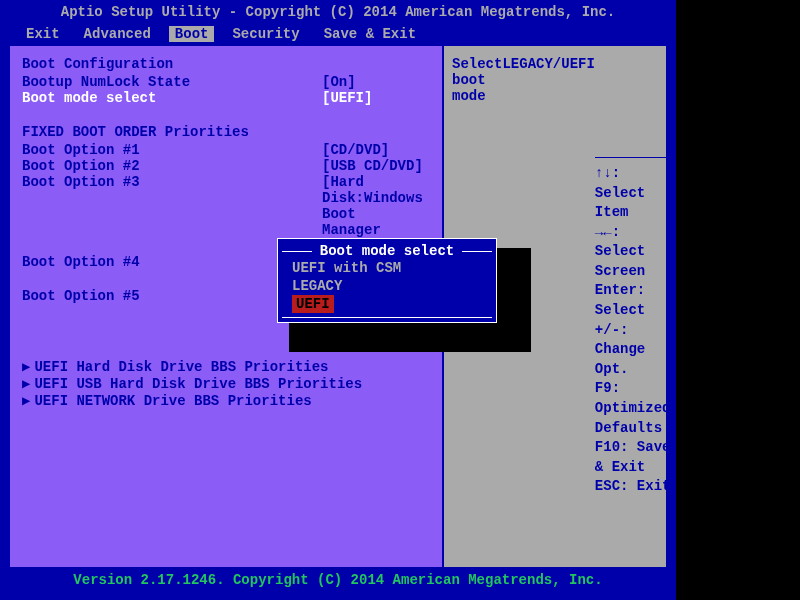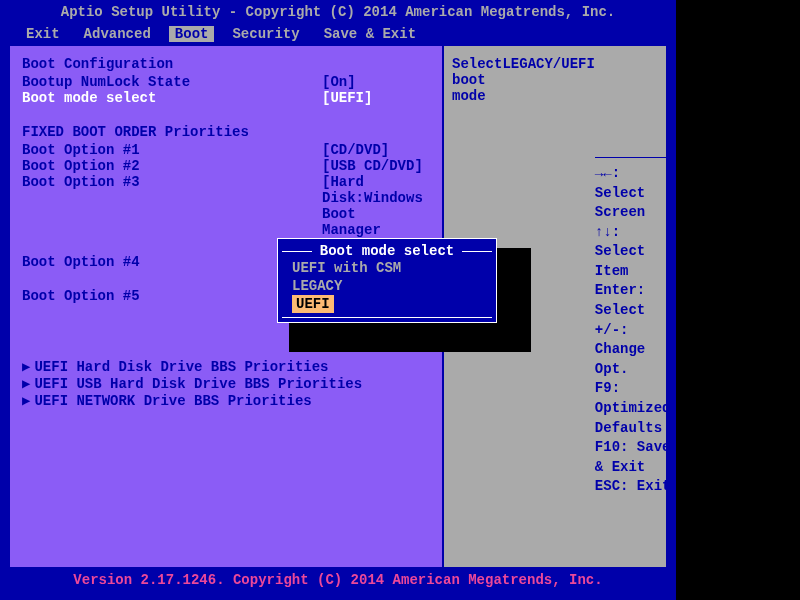--- a/index.html
+++ b/index.html
@@ -104,21 +104,21 @@
       margin: 6px 0;
     }
     .help-section {
       margin-top: auto;
     }
     .help-line {
       color: #0000aa;
       line-height: 1.4;
     }
     .footer {
-      color: #ec4899;
+      color: #22c55e;
       text-align: center;
       padding: 3px 0;
       background: #0000aa;
     }
     .popup {
       position: absolute;
       top: 238px;
       left: 277px;
       width: 220px;
       background: #0000aa;
@@ -149,21 +149,21 @@
     .popup-title {
       color: #ffffff;
       white-space: nowrap;
       padding: 0 4px;
     }
     .popup-option {
       color: #aaaaaa;
       padding: 1px 8px;
     }
     .popup-option.selected {
-      background: #fdba74;
+      background: #b91c1c;
       color: #000000;
       display: inline-block;
       margin-left: 8px;
       padding: 1px 4px;
     }
     .popup-bottom {
       border-top: 1px solid #ffffff;
       height: 0;
       margin-top: 4px;
     }
@@ -245,22 +245,22 @@
         <span>UEFI NETWORK Drive BBS Priorities</span>
       </div>
     </div>
 
     <div class="right-panel">
       <div class="help-text">Select boot mode</div>
       <div class="help-text">LEGACY/UEFI</div>
 
       <div class="help-section">
         <div class="help-divider"></div>
+        <div class="help-line">↑↓: Select Item</div>
         <div class="help-line">→←: Select Screen</div>
-        <div class="help-line">↑↓: Select Item</div>
         <div class="help-line">Enter: Select</div>
         <div class="help-line">+/-: Change Opt.</div>
         <div class="help-line">F9: Optimized Defaults</div>
         <div class="help-line">F10: Save &amp; Exit</div>
         <div class="help-line">ESC: Exit</div>
         <div style="height:60px"></div>
       </div>
     </div>
   </div>
 

